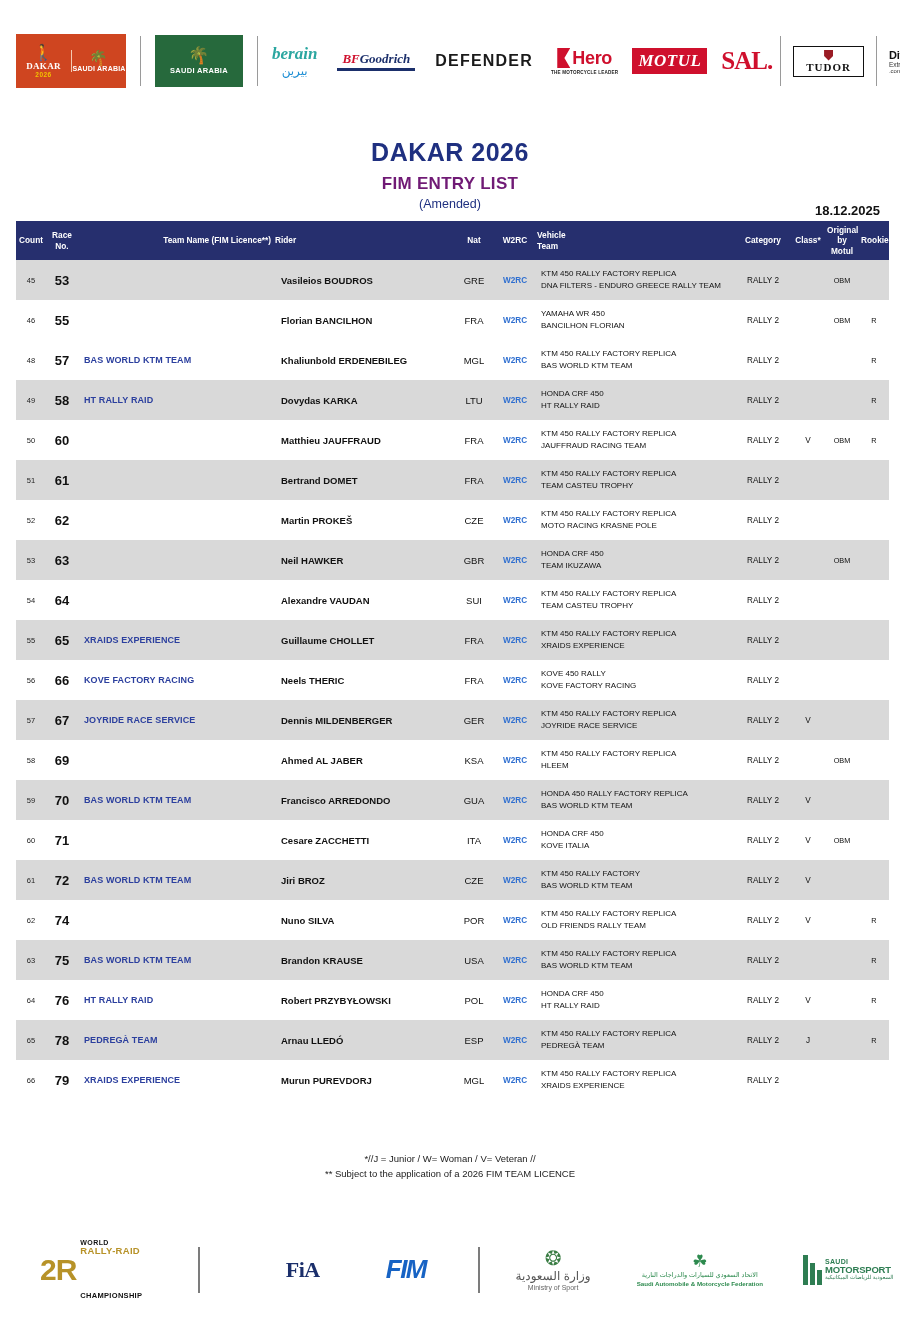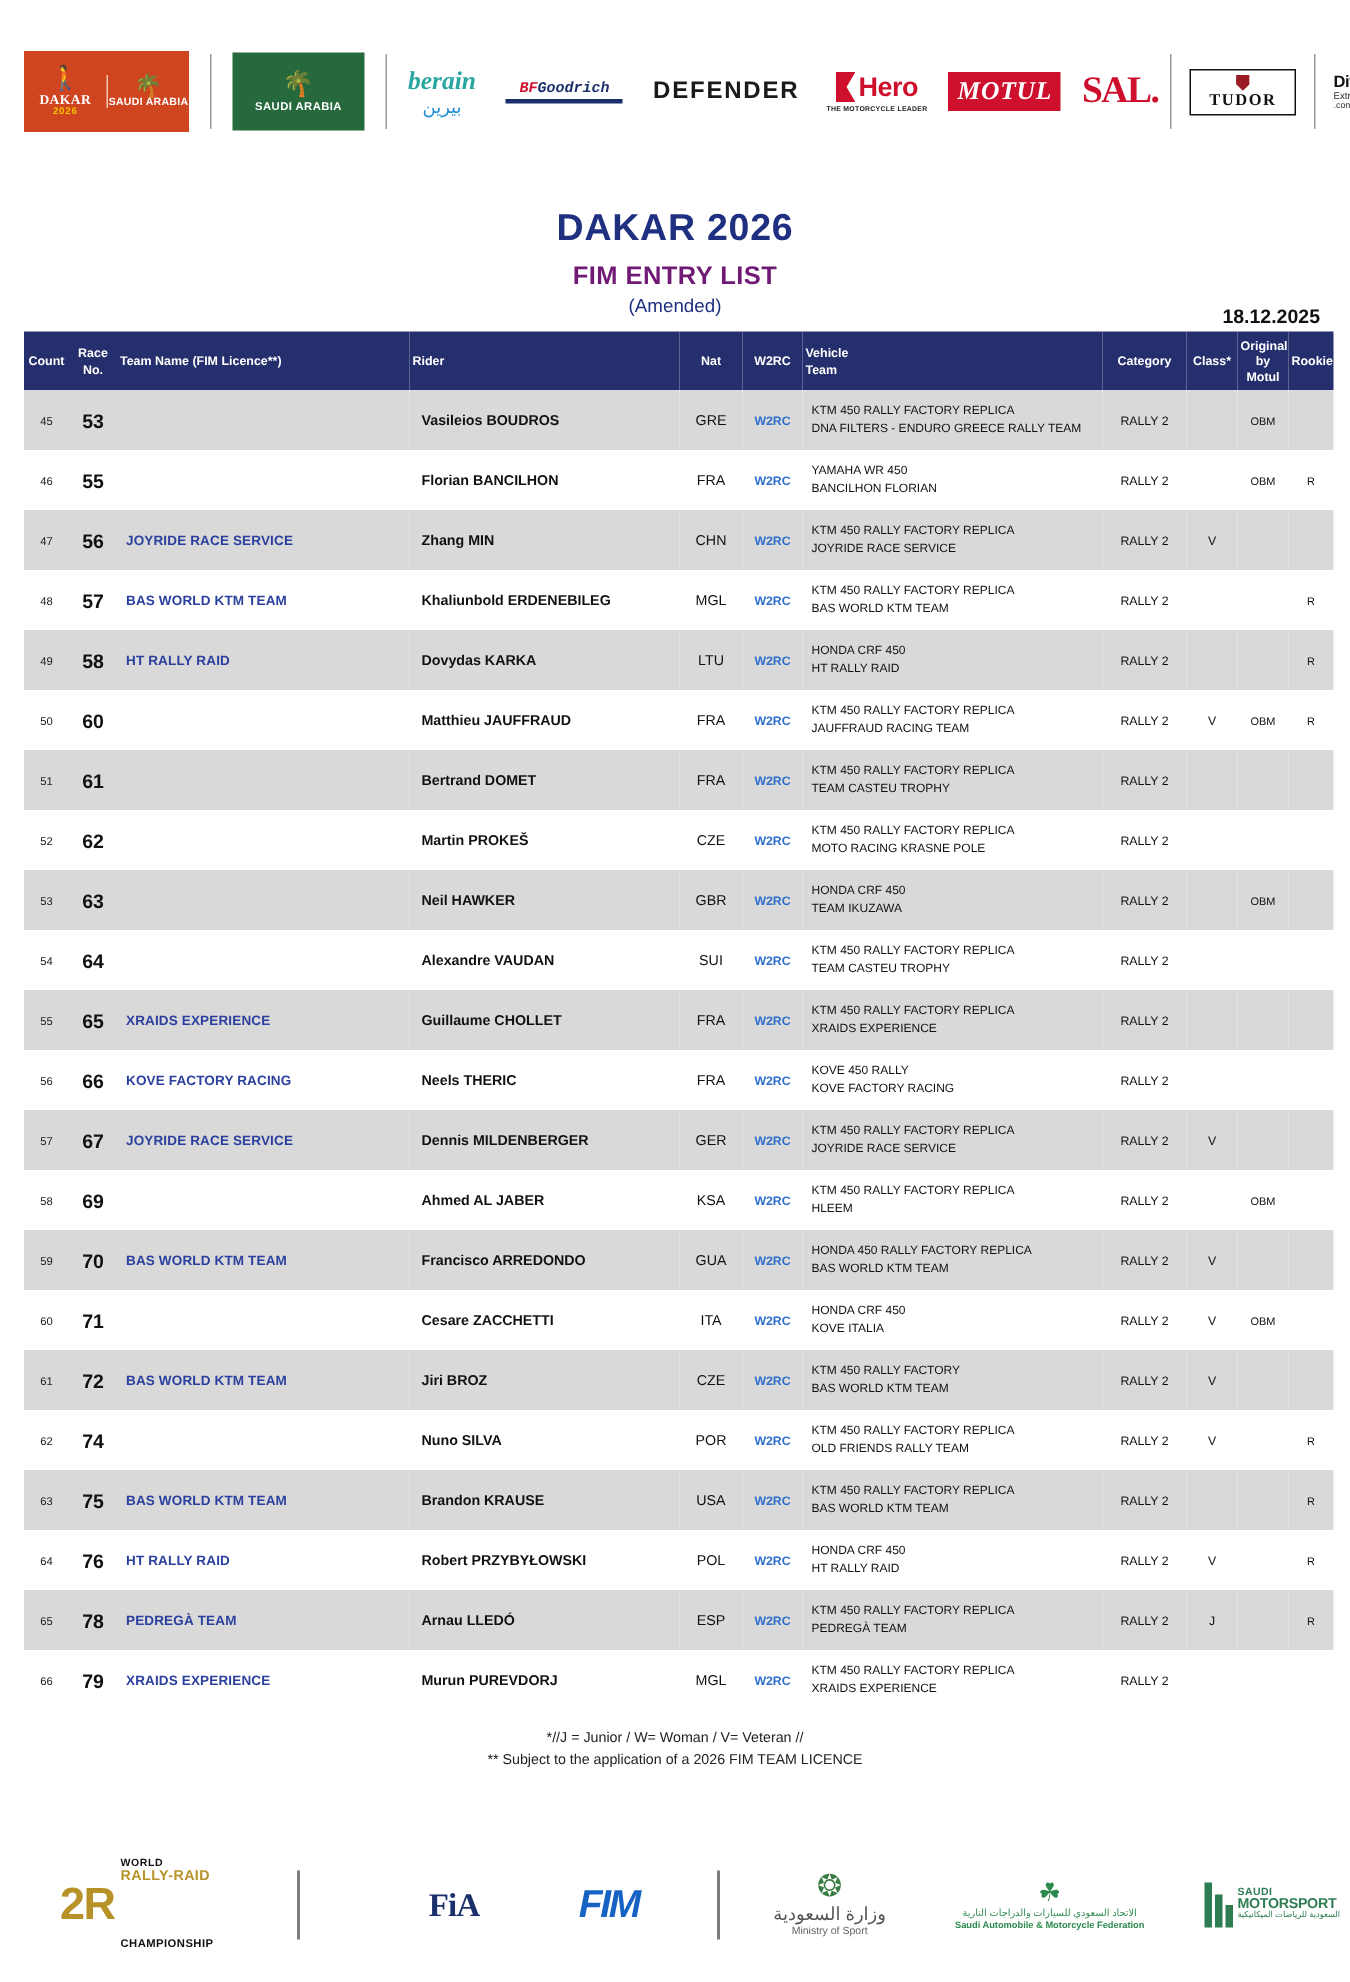--- a/index.html
+++ b/index.html
@@ -40,21 +40,21 @@
   }
   .ksa-green .g-palm { font-size: 17px; color:#fff; line-height:1; }
   .ksa-green .g-txt { font-size: 7.5px; color:#fff; font-weight:bold; letter-spacing:.3px; }
 
   
   .berain { display:flex; flex-direction:column; align-items:center; }
   .berain .b1 { font-family:"Liberation Serif",serif; font-style: italic; font-size: 17px; color:#2aa6a0; font-weight:bold;}
   .berain .b2 { font-size: 12px; color:#1f8fd4; }
 
   .bfg { display:flex; flex-direction:column; align-items:center; }
-  .bfg .t { font-family:Liberation Mono, monospace; font-style:italic; font-weight:bold; font-size:10px; }
+  .bfg .t { font-family:Liberation Serif, serif; font-style:italic; font-weight:bold; font-size:13px; }
   .bfg .t .bf { color:#cf102d; } .bfg .t .gd { color:#1b2f6b; }
   .bfg .u { width: 78px; height: 3px; background:#1b2f6b; margin-top:1px;}
 
   .defender { font-weight:bold; font-size:16px; letter-spacing:1.2px; color:#1a1a1a; }
 
   .hero { display:flex; flex-direction:column; align-items:center; }
   .hero .row { display:flex; align-items:center; gap:2px;}
   .hero .mark { width:13px;height:20px;background:#cf102d; clip-path: polygon(0 0,100% 0,55% 50%,100% 100%,0 100%);}
   .hero .nm { color:#cf102d; font-weight:bold; font-size:18px; letter-spacing:-.3px;}
   .hero .sub { font-size:4.6px; font-weight:bold; color:#222; letter-spacing:.2px; margin-top:1px;}
@@ -95,21 +95,21 @@
   table.entry {
     position:absolute; left:16px; top:221px; width:868px;
     border-collapse: collapse; table-layout: fixed;
   }
   table.entry thead th {
     background:#262f6e; color:#ffffff; font-size:8.3px; font-weight:bold;
     padding:4px 2px; vertical-align: middle; line-height:1.25;
   }
   thead th.th-count { width:30px; text-align:center; }
   thead th.th-race  { width:32px; text-align:center; }
-  thead th.th-team  { width:195px; text-align:left; padding-left:6px;margin-left:37px; }
+  thead th.th-team  { width:195px; text-align:right; padding-left:6px;margin-left:37px; }
   thead th.th-rider { width:180px; text-align:left; padding-left:8px; }
   thead th.th-nat   { width:42px; text-align:center; }
   thead th.th-w2rc  { width:40px; text-align:center; }
   thead th.th-veh   { width:200px; text-align:left; padding-left:6px; }
   thead th.th-cat   { width:56px; text-align:center; }
   thead th.th-class { width:34px; text-align:center; }
   thead th.th-obm   { width:34px; }
   thead th.th-rookie{ width:30px; text-align:center; }
 
   table.entry tbody td { padding:0; vertical-align: middle; height:40px; }
@@ -302,36 +302,20 @@
           <td class="c-w2rc">W2RC</td>
           <td class="c-veh">
             <span class="veh-line2">YAMAHA WR 450</span>
             <span class="veh-line2">BANCILHON FLORIAN</span>
           </td>
           <td class="c-cat">RALLY 2</td>
           <td class="c-class"></td>
           <td class="c-obm">OBM</td>
           <td class="c-rookie">R</td>
         </tr>
-        <tr class="shade">
-          <td class="c-count">47</td>
-          <td class="c-race">56</td>
-          <td class="c-team">JOYRIDE RACE SERVICE</td>
-          <td class="c-rider">Zhang MIN</td>
-          <td class="c-nat">CHN</td>
-          <td class="c-w2rc">W2RC</td>
-          <td class="c-veh">
-            <span class="veh-line2">KTM 450 RALLY FACTORY REPLICA</span>
-            <span class="veh-line2">JOYRIDE RACE SERVICE</span>
-          </td>
-          <td class="c-cat">RALLY 2</td>
-          <td class="c-class">V</td>
-          <td class="c-obm"></td>
-          <td class="c-rookie"></td>
-        </tr>
         <tr class="plain">
           <td class="c-count">48</td>
           <td class="c-race">57</td>
           <td class="c-team">BAS WORLD KTM TEAM</td>
           <td class="c-rider">Khaliunbold ERDENEBILEG</td>
           <td class="c-nat">MGL</td>
           <td class="c-w2rc">W2RC</td>
           <td class="c-veh">
             <span class="veh-line2">KTM 450 RALLY FACTORY REPLICA</span>
             <span class="veh-line2">BAS WORLD KTM TEAM</span>

